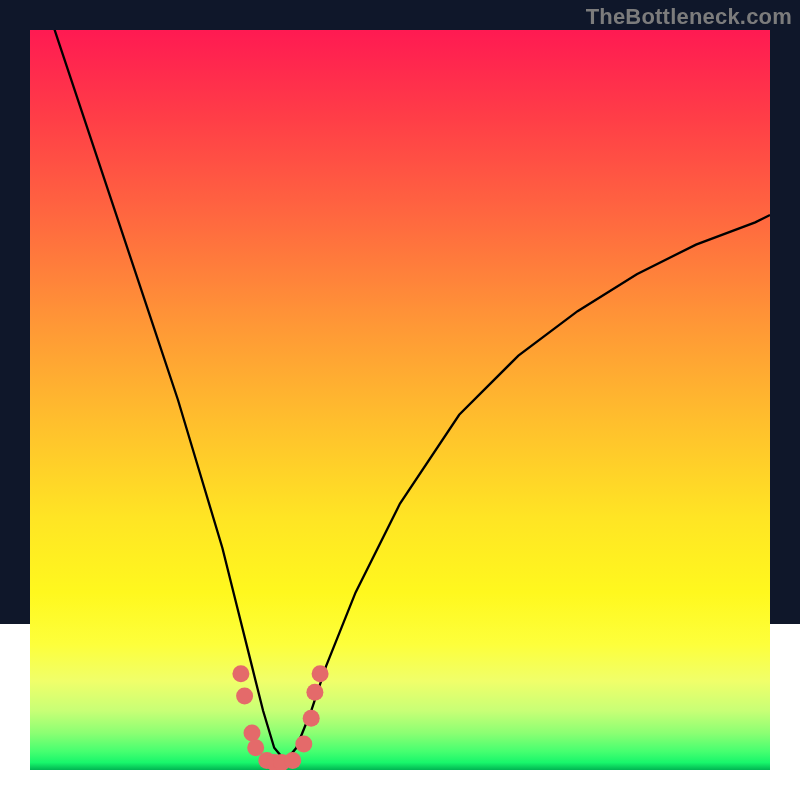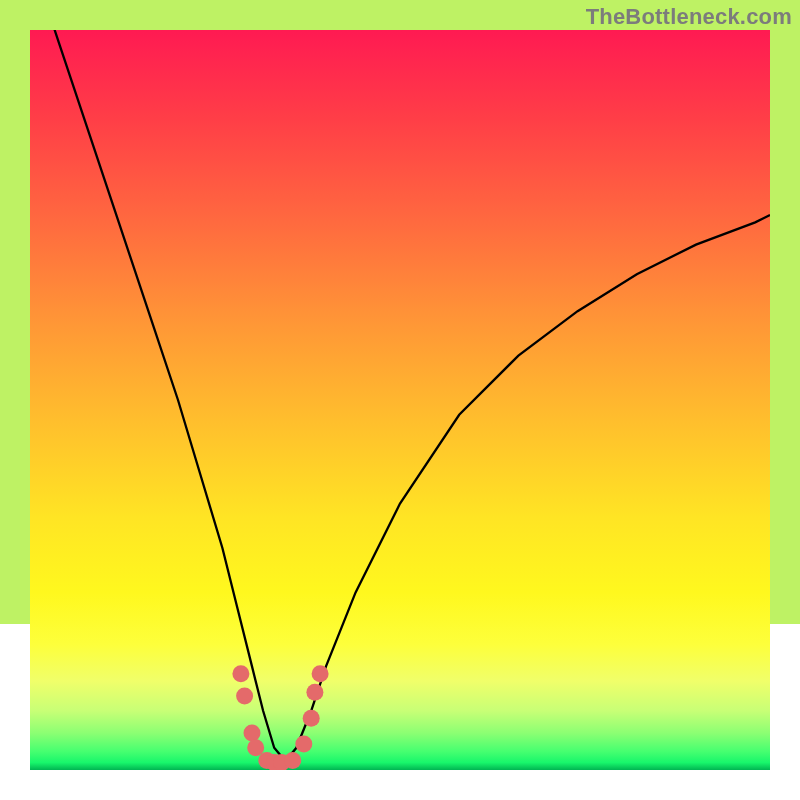--- a/index.html
+++ b/index.html
@@ -5,21 +5,21 @@
   html, body {
     margin: 0;
     padding: 0;
     width: 800px;
     height: 800px;
     overflow: hidden;
   }
   .frame {
     width: 800px;
     height: 624px;
-    background: #bef264;
+    background: #0f172a;
     position: relative;
   }
   .plot-area {
     position: absolute;
     left: 30px;
     top: 30px;
     width: 740px;
     height: 740px;
     overflow: hidden;
   }

